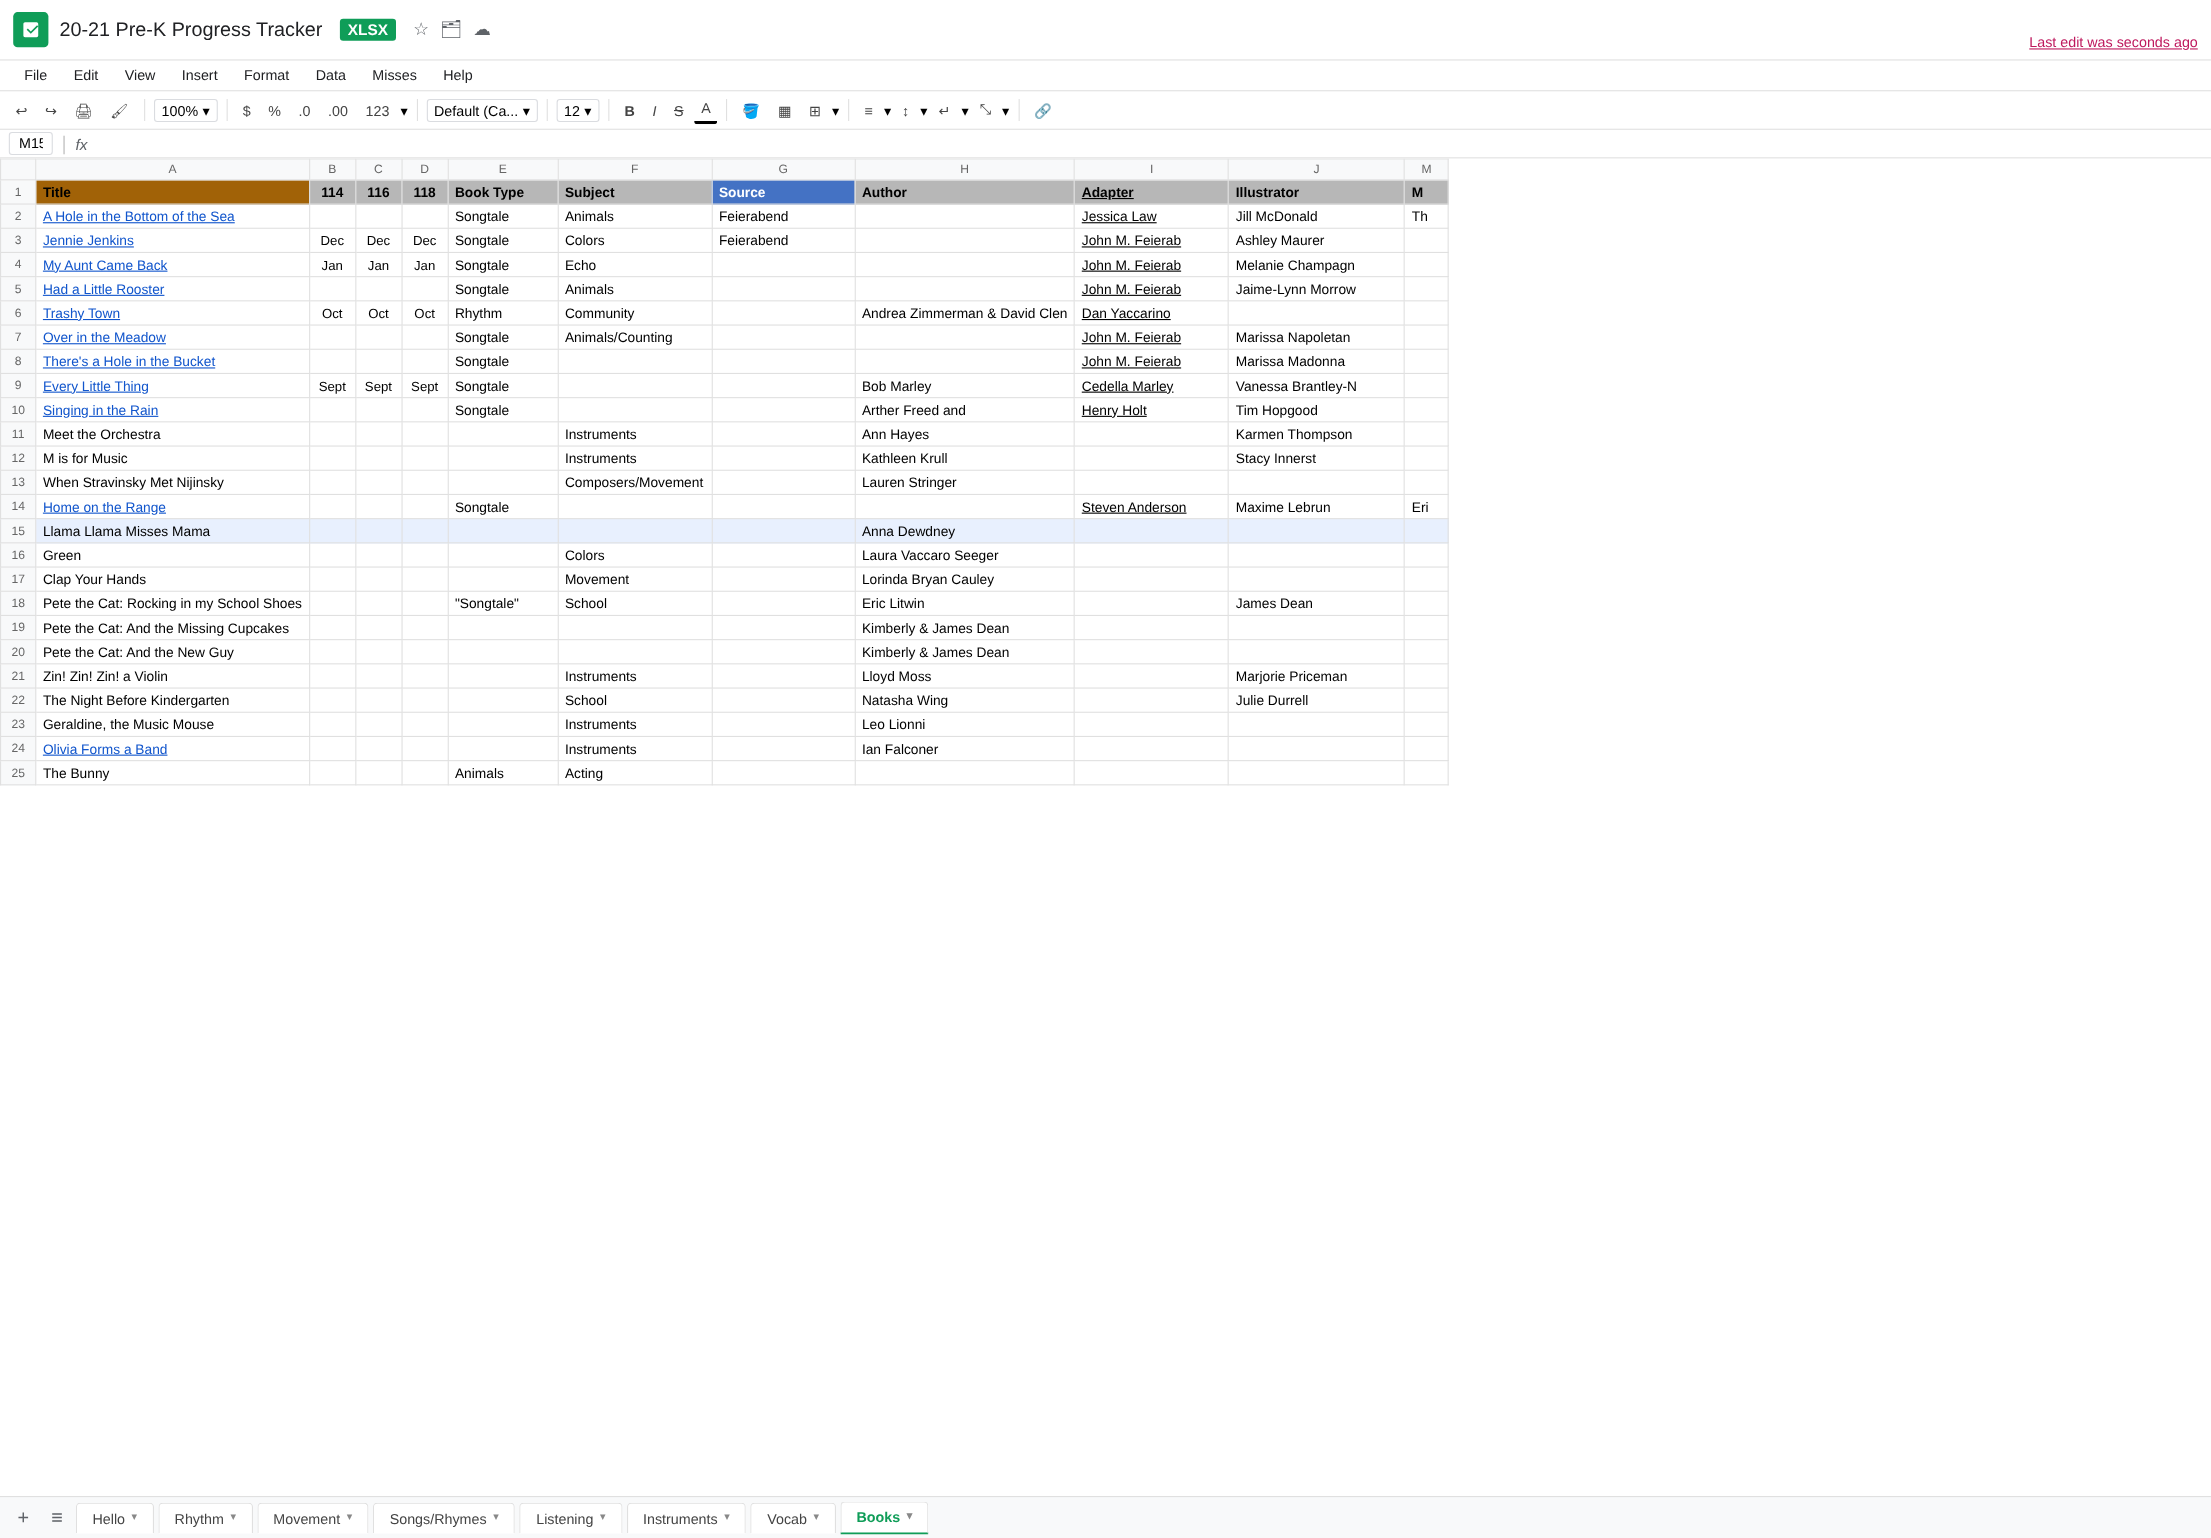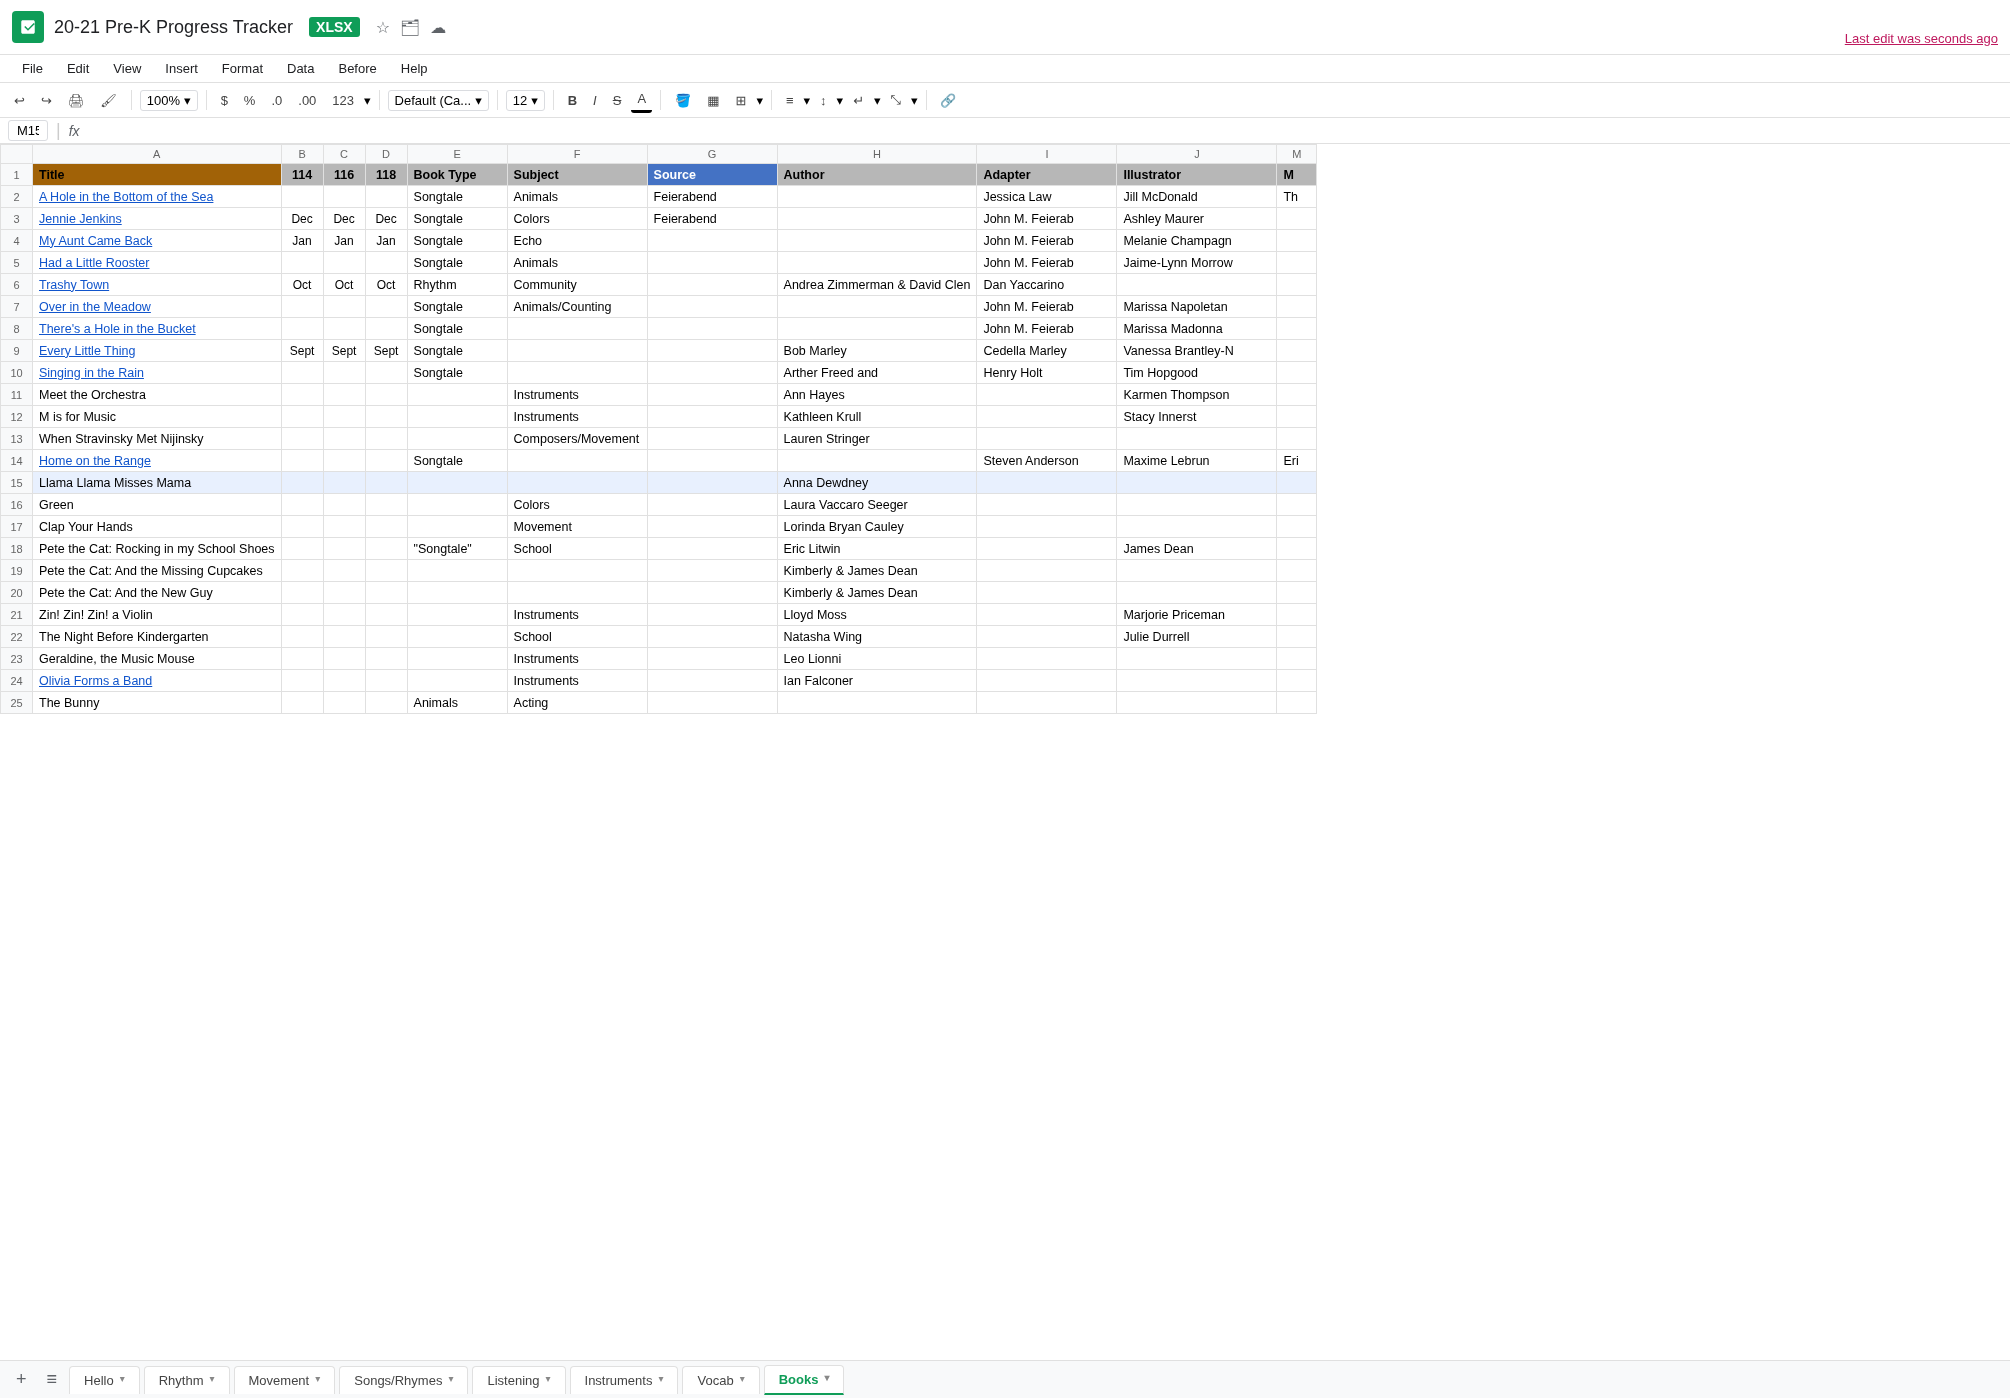--- a/index.html
+++ b/index.html
@@ -50,21 +50,21 @@
     
     
     .col-A { min-width: 220px; width: 220px; }
     .col-B { min-width: 42px; width: 42px; text-align: center; }
     .col-C { min-width: 42px; width: 42px; text-align: center; }
     .col-D { min-width: 42px; width: 42px; text-align: center; }
     .col-E { min-width: 100px; width: 100px; }
     .col-F { min-width: 140px; width: 140px; }
     .col-G { min-width: 110px; width: 110px; }
     .col-H { min-width: 140px; width: 140px; }
-    .col-I { min-width: 130px; width: 130px; }
+    .col-I { min-width: 130px; width: 130px; text-decoration: underline; }
     .col-J { min-width: 150px; width: 150px; }
     .col-K { min-width: 40px; width: 40px; }
 
     
     .tab-bar { position: fixed; bottom: 0; left: 0; right: 0; background: #f8f9fa; border-top: 1px solid #e0e0e0; display: flex; align-items: center; padding: 0 8px; height: 38px; gap: 4px; overflow: hidden; }
     .tab-add { color: #5f6368; cursor: pointer; font-size: 18px; padding: 4px 8px; }
     .tab-menu { color: #5f6368; cursor: pointer; font-size: 18px; padding: 4px 8px; }
     .tab { padding: 6px 14px; font-size: 13px; border-radius: 4px 4px 0 0; cursor: pointer; border: 1px solid #e0e0e0; border-bottom: none; background: #fff; color: #444; display: flex; align-items: flex-start; gap: 6px; }
     .tab.active { color: #0f9d58; font-weight: 700; border-bottom: 2px solid #0f9d58; background: #fff; }
     .tab-arrow { font-size: 10px; color: #888; }
@@ -89,21 +89,21 @@
   <span class="last-edit">Last edit was seconds ago</span>
 </div>
 
 <div class="menu-bar">
   <span class="menu-item">File</span>
   <span class="menu-item">Edit</span>
   <span class="menu-item">View</span>
   <span class="menu-item">Insert</span>
   <span class="menu-item">Format</span>
   <span class="menu-item">Data</span>
-  <span class="menu-item">Before</span>
+  <span class="menu-item">Misses</span>
   <span class="menu-item">Help</span>
 </div>
 
 <div class="toolbar">
   <button class="toolbar-btn">↩</button>
   <button class="toolbar-btn">↪</button>
   <button class="toolbar-btn">🖨</button>
   <button class="toolbar-btn">🖌</button>
   <div class="toolbar-sep"></div>
   <div class="toolbar-select">

